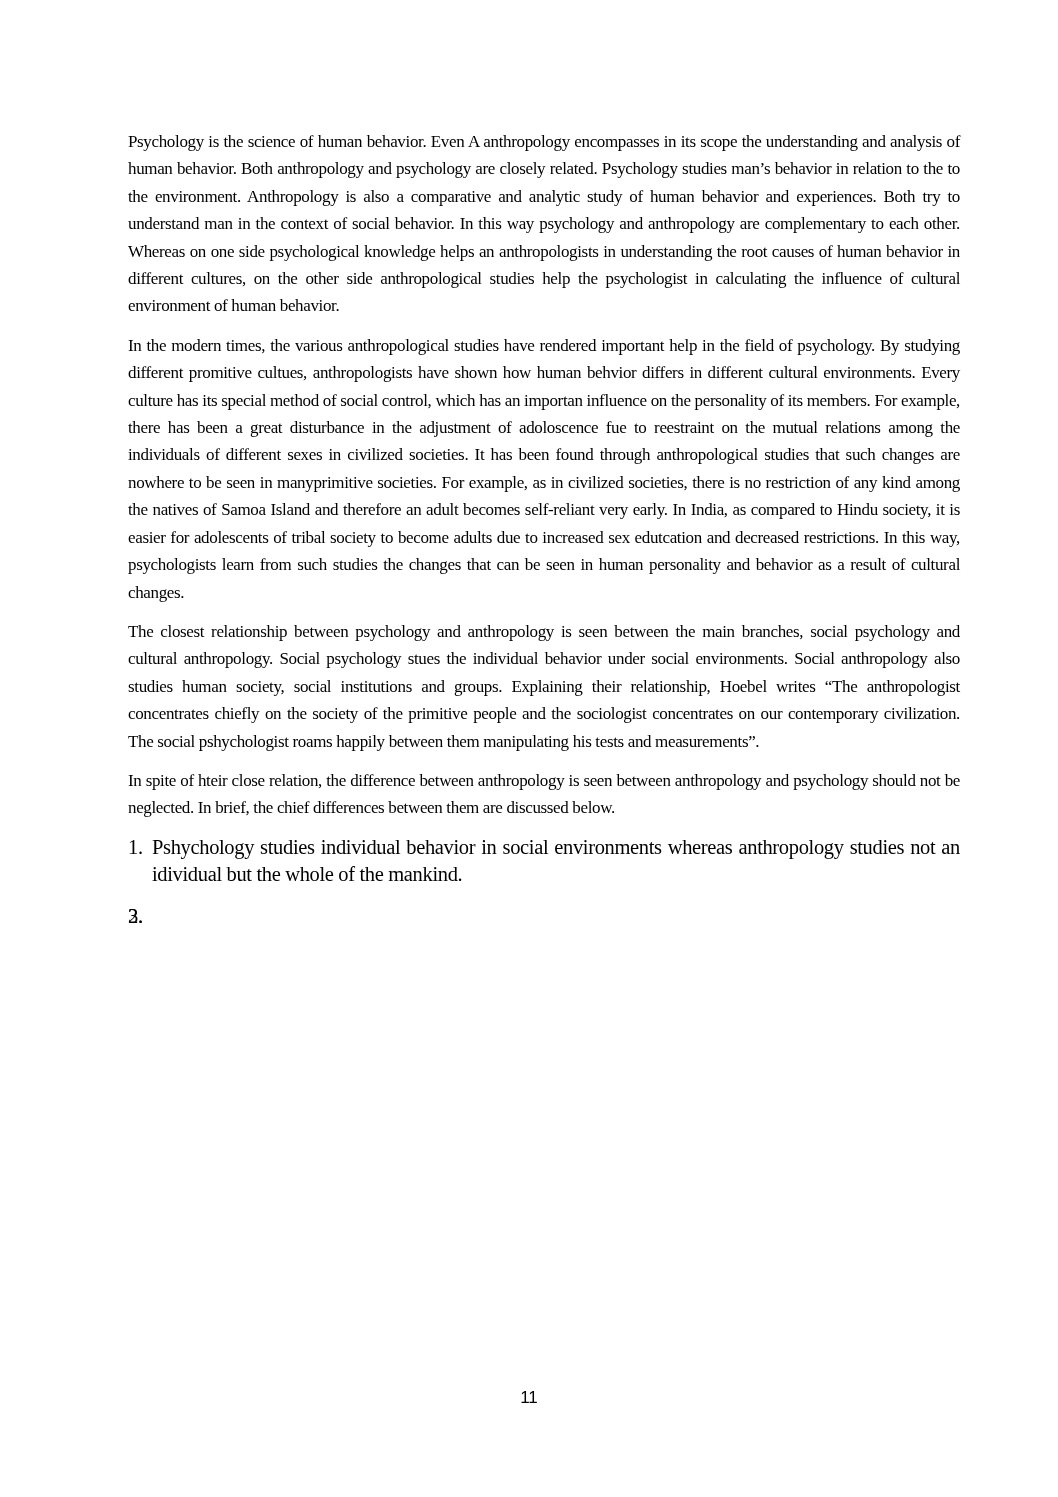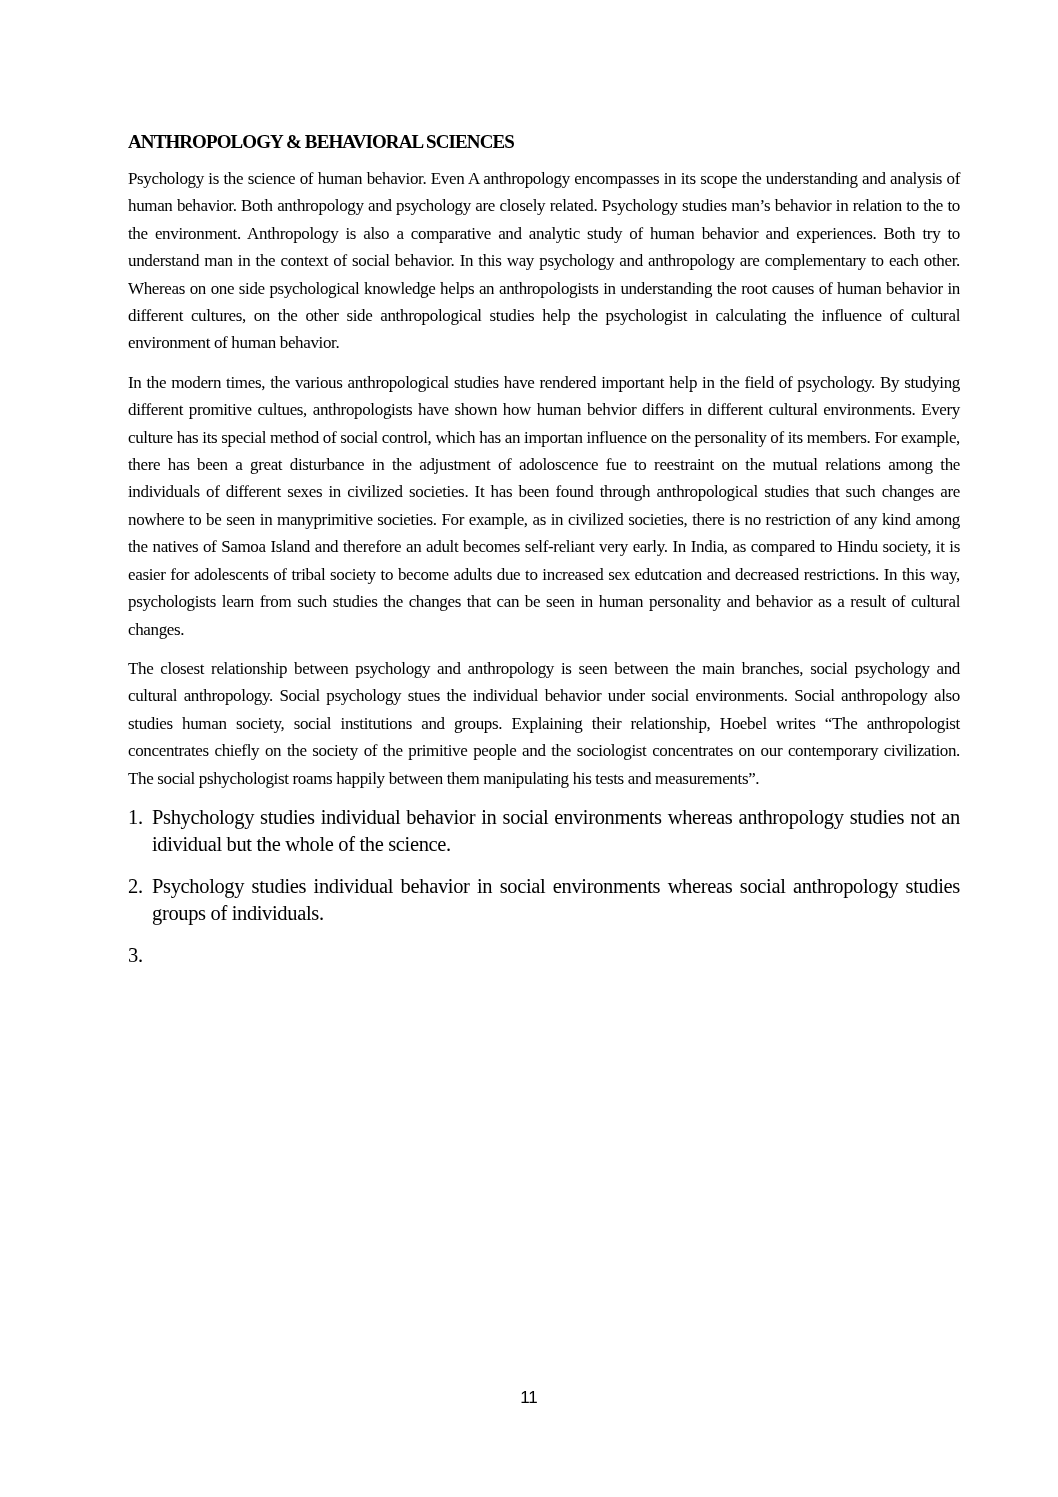--- a/index.html
+++ b/index.html
@@ -61,34 +61,33 @@
       top: 1388px;
       text-align: center;
       font-family: "Liberation Sans", "DejaVu Sans", sans-serif;
       font-size: 17px;
     }
   </style>
 </head>
 <body>
 
 <div class="page">
-  <h1 class="heading">ANTHROPOLOGY &amp; BEHAVIORAL SCIENCES</h1>
 
   <p class="para">Psychology is the science of human behavior. Even A anthropology encompasses in its scope the  understanding and analysis of human behavior. Both anthropology and psychology are closely related. Psychology studies man’s behavior in relation to the to the environment. Anthropology is also a comparative and analytic study of human behavior and experiences. Both try to understand man in the  context of social behavior. In this way psychology and anthropology are complementary to each other. Whereas on one side psychological knowledge helps an anthropologists in understanding the root causes of human behavior in different cultures, on the other side anthropological studies help the psychologist in calculating the influence of cultural environment of human behavior.</p>
   <p class="para">In the modern times, the various anthropological studies have rendered important help in the field of psychology. By studying different promitive cultues, anthropologists have shown how human behvior differs in different cultural environments. Every culture has its special method of social control, which has an importan influence on the personality of its members. For example, there has been a great disturbance in the adjustment of adoloscence fue to reestraint on the mutual relations among the individuals of different sexes in civilized societies. It has been found through anthropological studies that such changes are nowhere to be seen in manyprimitive societies. For example, as in civilized societies, there is no restriction of any kind among the natives of Samoa Island and therefore an adult becomes self-reliant very early. In India, as compared to Hindu society, it is easier for adolescents of tribal society to become adults due to increased sex edutcation and decreased restrictions. In this way, psychologists learn from such studies the changes that can be seen in human personality and behavior as a result of cultural changes.</p>
   <p class="para">The closest relationship between psychology and anthropology is seen between the main branches, social psychology and cultural anthropology. Social psychology stues the individual behavior under social environments. Social anthropology also studies human society, social institutions and groups. Explaining their relationship, Hoebel writes “The anthropologist concentrates chiefly on the society of the primitive people and the sociologist concentrates on our contemporary civilization. The social pshychologist roams happily between them manipulating his tests and measurements”.</p>
+  <p class="para">In spite of hteir close relation, the difference between anthropology is seen between anthropology and psychology should not be neglected. In brief, the chief differences between them are discussed below.</p>
 
   <ol class="list">
     <li class="list-item">
       <span class="list-num">1.</span>
-      <span>Pshychology studies individual behavior in social environments whereas anthropology studies not an   idividual but the whole of the science.</span>
+      <span>Pshychology studies individual behavior in social environments whereas anthropology studies not an   idividual but the whole of the mankind.</span>
     </li>
     <li class="list-item">
       <span class="list-num">2.</span>
-      <span>Psychology studies individual behavior in social environments whereas social anthropology studies  groups of individuals.</span>
     </li>
     <li class="list-item">
       <span class="list-num">3.</span>
     </li>
   </ol>
 </div>
 
 <div class="page-number">11</div>
 
 </body></html>

